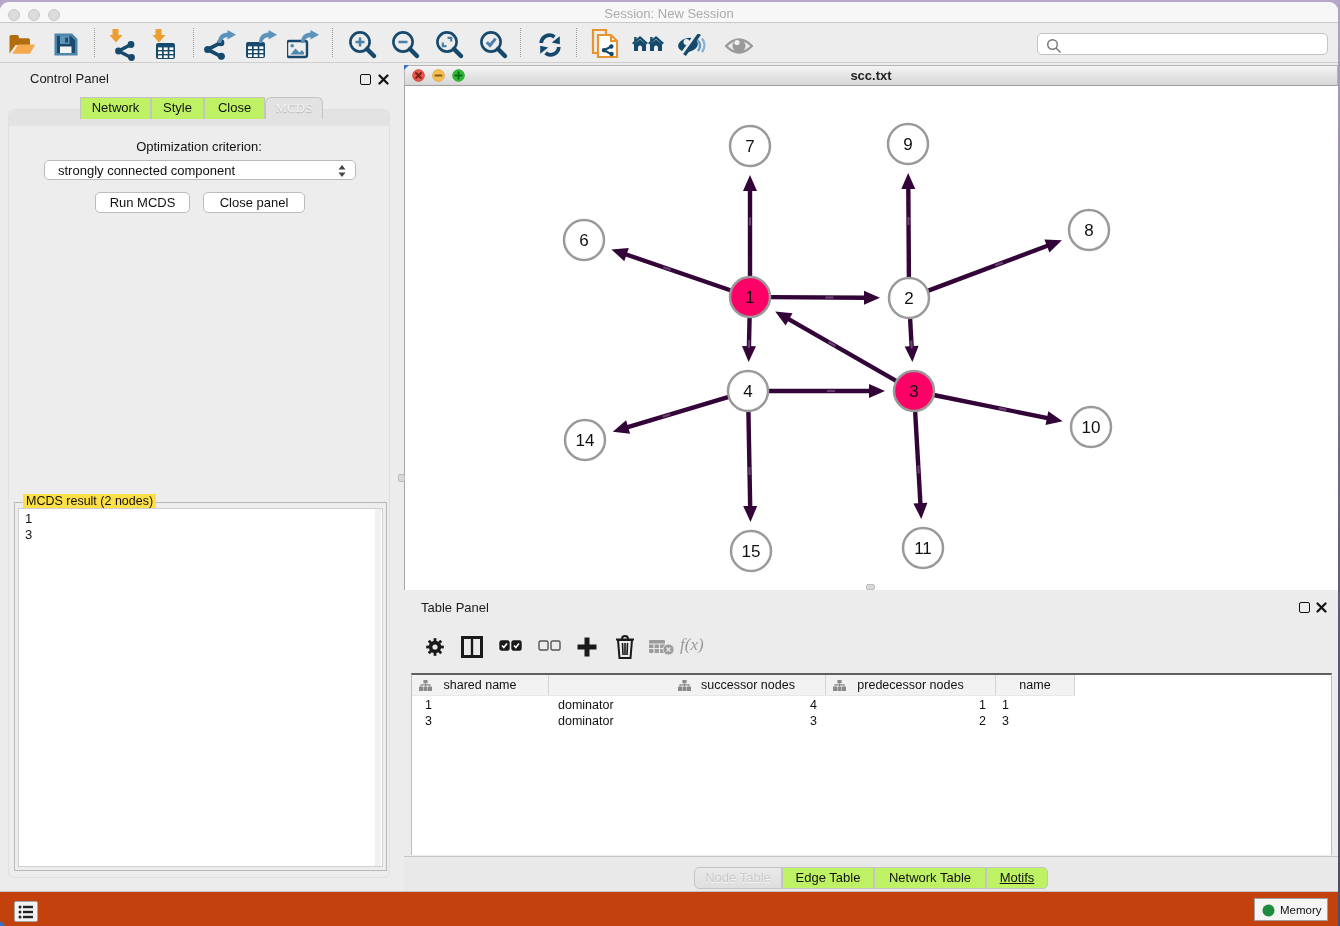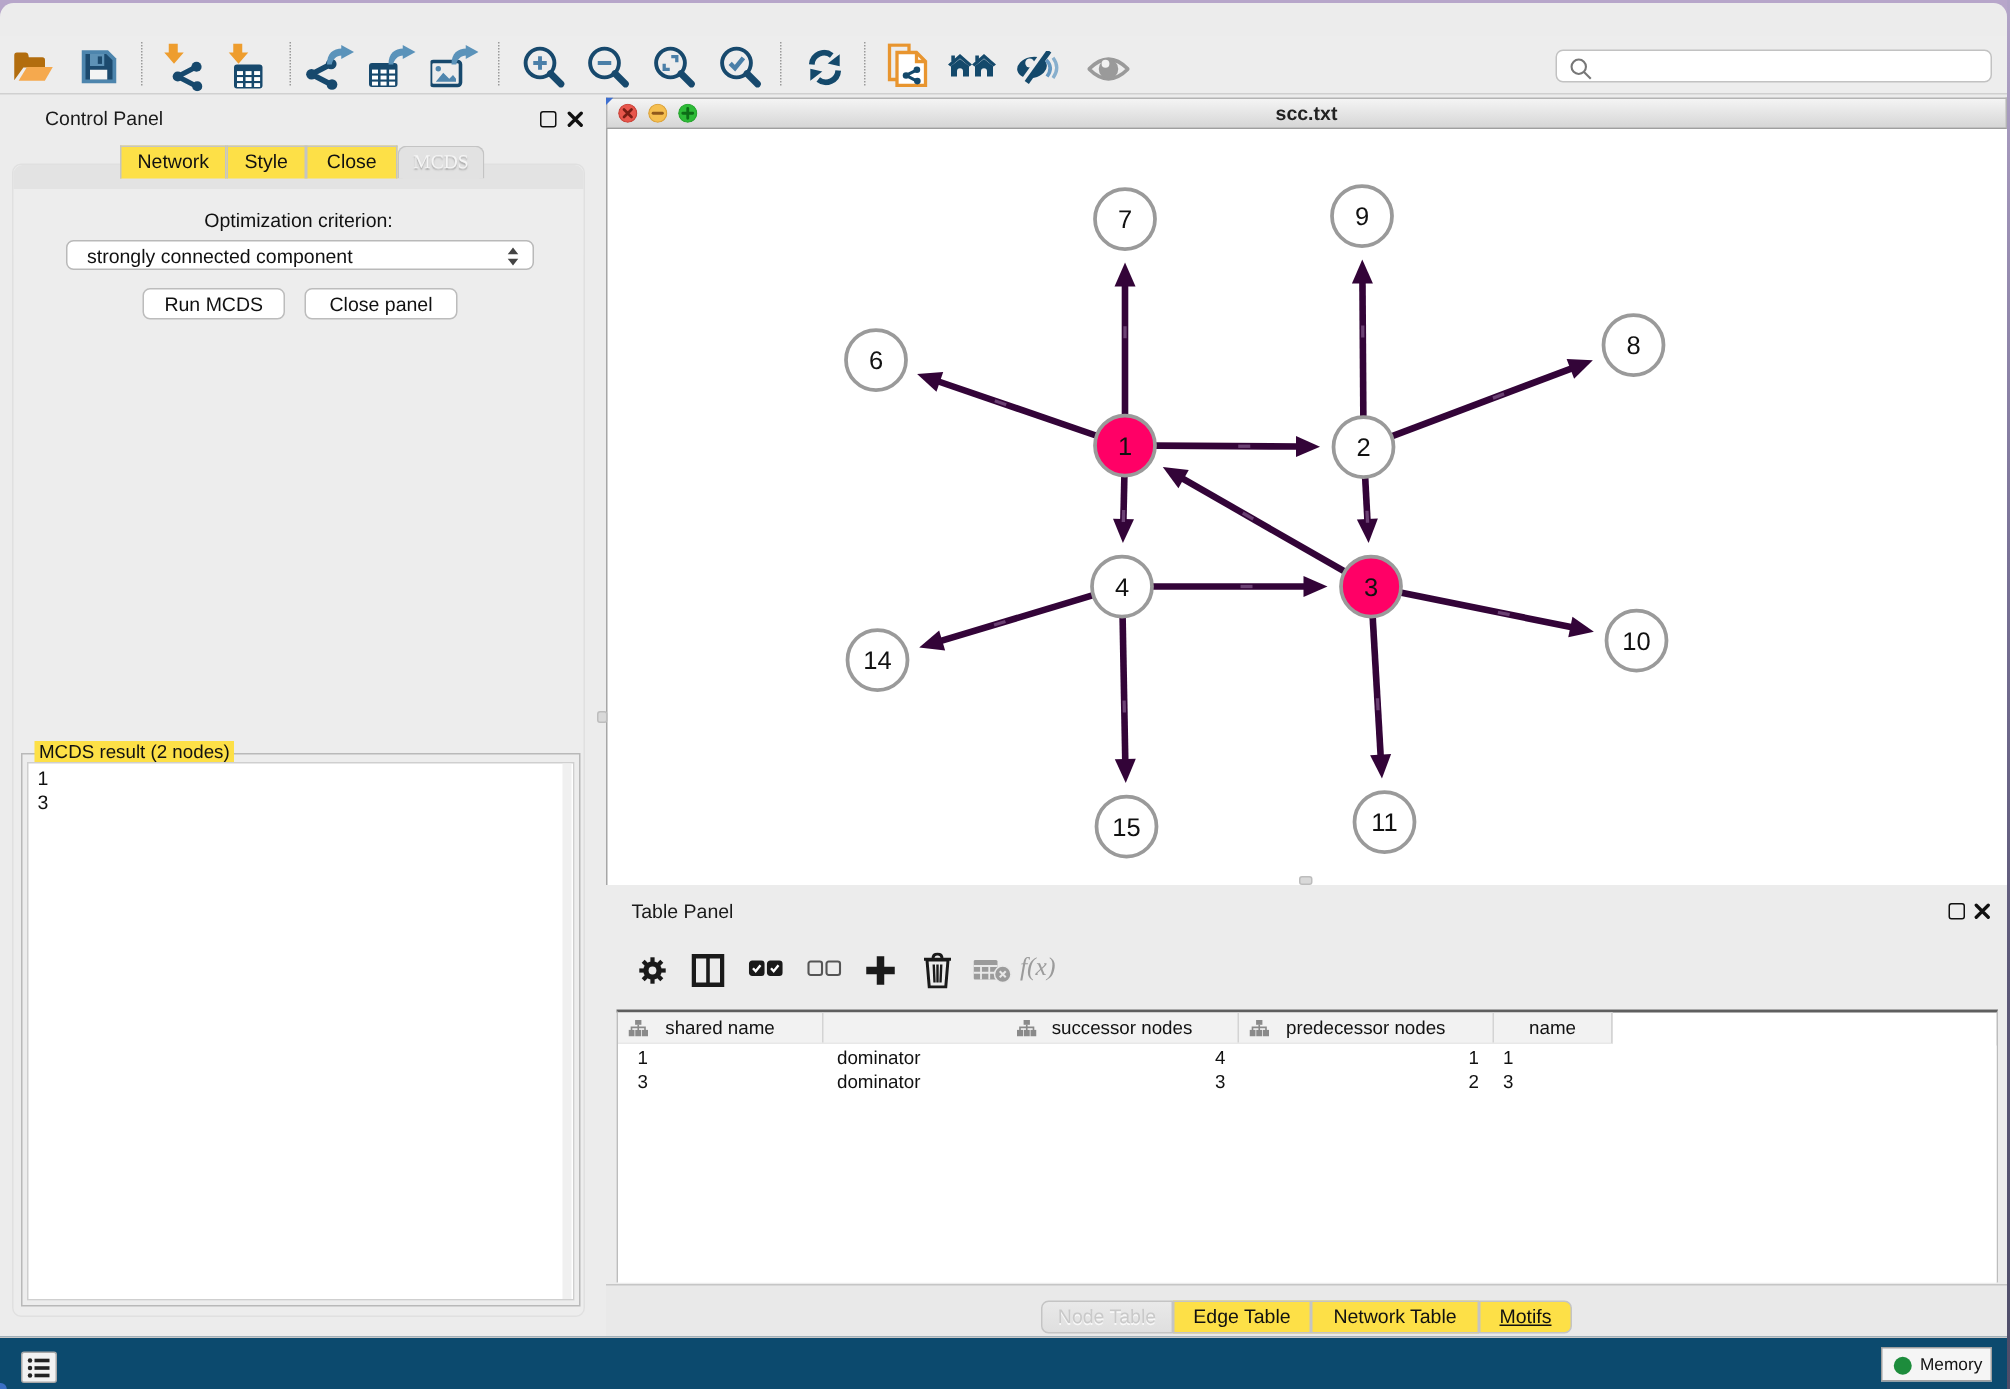--- a/index.html
+++ b/index.html
@@ -11,21 +11,21 @@
 #titlebar { position:absolute; left:0; top:0; width:1338px; height:21px; background:#f7f7f7; border-bottom:1px solid #c9c9c9; }
 .tl { position:absolute; top:7px; width:12px; height:12px; border-radius:50%; background:#dddbdb; border:1px solid #c9c7c7; }
 #wtitle { position:absolute; top:4px; left:0; width:1338px; text-align:center; font-size:13px; color:#ababab; }
 #toolbar { position:absolute; left:0; top:22px; width:1338px; height:39px; background:#ededed; border-bottom:1px solid #d0d0d0; }
 .sep { position:absolute; top:4px; height:29px; width:1px; border-left:1px dotted #9a9a9a; }
 #search { position:absolute; left:1037px; top:9px; width:291px; height:22px; background:#fff; border:1px solid #c2c2c2; border-radius:5px; }
 
 #cptitle { position:absolute; left:30px; top:69px; font-size:13px; color:#1a1a1a; }
 .float-btn { position:absolute; width:11px; height:11px; border:1.5px solid #111; border-radius:2px; }
 .tabs { position:absolute; display:flex; }
-.tab { font-size:13px; color:#111; background:#fde047; border:1px solid #c4c4c4; border-bottom:none; text-align:center; padding:2px 0 3px; }
+.tab { font-size:13px; color:#111; background:#bef264; border:1px solid #c4c4c4; border-bottom:none; text-align:center; padding:2px 0 3px; }
 .tab.sel { background:#e2e2e2; color:#f5f5f5; text-shadow:0 1px 1px #aaa; border-radius:6px 6px 0 0;font-family:Liberation Serif, serif; }
 .tab.sel2 { background:linear-gradient(#e9e9e9,#dfdfdf); color:#c9c9c9; text-shadow:0 1px 0 #f8f8f8; border-radius:5px 0 0 5px; border-bottom:1px solid #c4c4c4; }
 .tab.rr { border-radius:0 5px 5px 0; }
 #btabs .tab { border-bottom:1px solid #c4c4c4; }
 #cppanel { position:absolute; left:8px; top:107px; width:382px; height:769px; background:#ededed; border:1px solid #e0e0e0; border-radius:6px; }
 #cppanel .band { position:absolute; left:0; top:0; width:100%; height:16px; background:#e3e3e3; border-radius:6px 6px 0 0; }
 #optlabel { position:absolute; left:0; top:137px; width:398px; text-align:center; font-size:13px; color:#111; }
 #dropdown { position:absolute; left:44px; top:158px; width:312px; height:20px; background:#fff; border:1px solid #b9b9b9; border-radius:5px; font-size:13px; color:#111; line-height:19px; padding-left:13px; }
 .btn { position:absolute; top:190px; height:21px; background:#fff; border:1px solid #bcbcbc; border-radius:5px; font-size:13px; color:#111; text-align:center; line-height:19px; }
 #fieldset { position:absolute; left:14px; top:500px; width:373px; height:369px; border:1px solid #b9b9b9; }
@@ -43,28 +43,34 @@
 #tptoolbar { position:absolute; left:404px; top:615px; width:934px; height:50px; }
 #tablewrap { position:absolute; left:411px; top:671px; width:921px; height:182px; background:#fff; border-top:2px solid #5f5f5f; border-left:1px solid #bdbdbd; border-right:1px solid #bdbdbd; }
 #thead { position:absolute; left:0; top:0; width:663px; height:21px; background:#f2f2f2; border-right:1px solid #d4d4d4; border-bottom:1px solid #e8e8e8; }
 .hcell { position:absolute; top:0; height:20px; border-right:1px solid #d4d4d4; font-size:12.5px; color:#111; text-align:center; line-height:20px; }
 #tbody { position:absolute; left:0; top:22px; width:919px; height:158px; background:#fff; font-size:12.5px; color:#111; }
 .trow { position:absolute; left:0; width:920px; height:16px; line-height:16px; }
 .tc { position:absolute; }
 
 #btabs { position:absolute; left:404px; top:854px; width:934px; height:35px; border-top:1px solid #c6c6c6; background:#e9e9e9; }
 
-#statusbar { position:absolute; left:0; top:889px; width:1338px; height:35px; background:#0c4a6e; border-top:1px solid #c6c6c6; }
+#statusbar { position:absolute; left:0; top:889px; width:1338px; height:35px; background:#c2410c; border-top:1px solid #c6c6c6; }
 #listbtn { position:absolute; left:14px; top:9px; width:24px; height:21px; background:#f2f2f2; border:1px solid #a8a8a8; border-radius:2px; }
 #membtn { position:absolute; right:10px; top:6px; width:74px; height:23px; background:#f5f5f5; border:1px solid #a0a0a0; font-size:11.5px; color:#111; }
 svg text { font-family:"Liberation Sans", sans-serif; }
 </style>
 </head>
 <body>
 <div id="win">
+  <div id="titlebar">
+    <div class="tl" style="left:8px;"></div>
+    <div class="tl" style="left:28px;"></div>
+    <div class="tl" style="left:48px;"></div>
+    <div id="wtitle">Session: New Session</div>
+  </div>
   <div id="toolbar">
     <svg style="position:absolute;left:9px;top:10px;" width="27" height="21" viewBox="0 0 27 21">
         <path d="M0.5 19.5 L0.5 2.8 Q0.5 1 2.3 1 L8 1 Q9.6 1 9.9 2.5 L10.2 4.2 L19.2 4.2 Q21 4.2 21 6 L21 11 L6.6 11 Z" fill="#b26d0e"></path>
         <path d="M3.4 19.8 L9 10.6 L26.2 10.6 L20.9 19.8 Z" fill="#f5a94e"></path>
       </svg>
 <svg style="position:absolute;left:54px;top:9px;" width="24" height="23" viewBox="0 0 24 23">
         <path d="M0.5 0.5 L18 0.5 L23.5 6 L23.5 22.5 L0.5 22.5 Z" fill="#4d85ad"></path>
         <path d="M3 3 L16.8 3 L21 7.2 L21 20 L3 20 Z" fill="#1c4a6e"></path>
         <path d="M6 3 L15.5 3 L15.5 11 L6 11 Z" fill="#5e92b6"></path>
         <rect x="11.2" y="4.6" width="2.8" height="5" fill="#1c4a6e"></rect>

